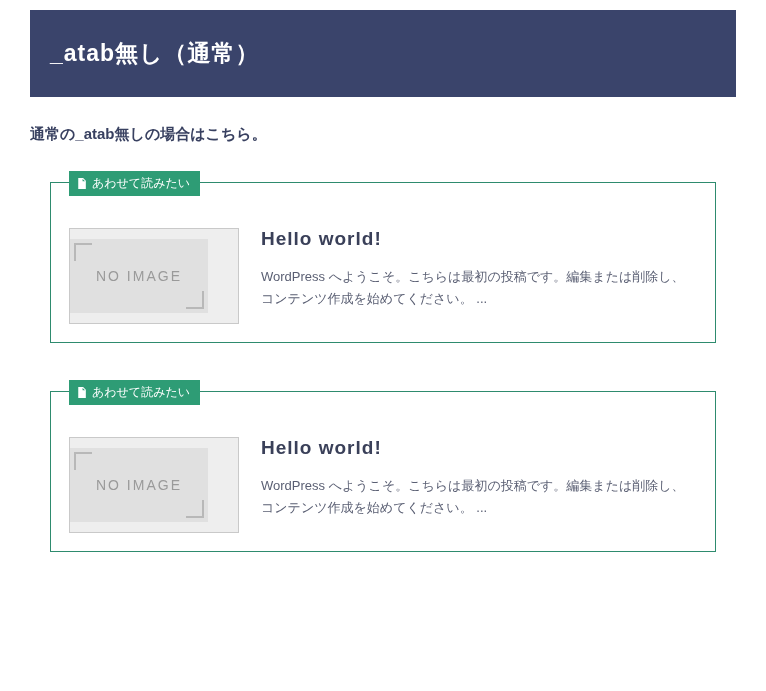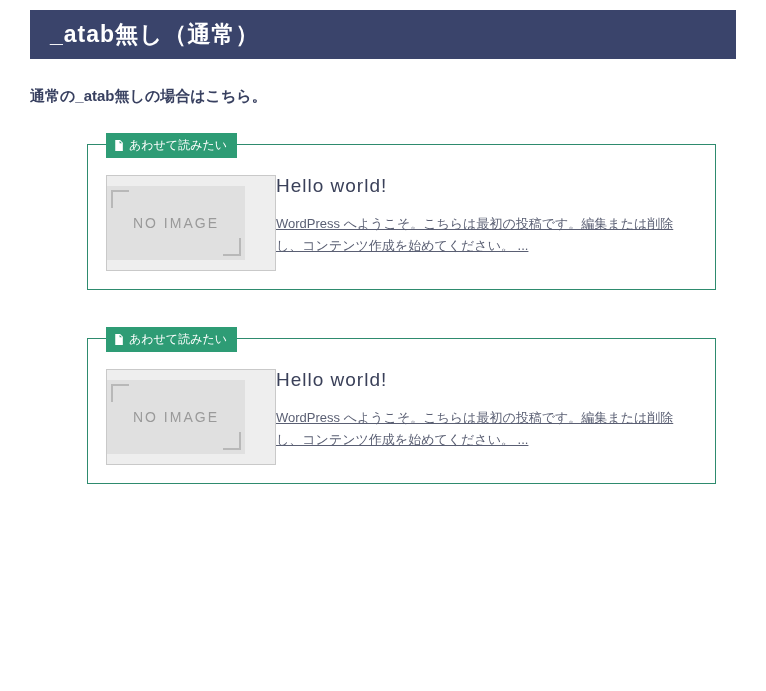--- a/index.html
+++ b/index.html
@@ -11,40 +11,40 @@
     padding: 0;
   }
   .container {
     padding: 10px 30px 20px 30px;
   }
   .section-heading {
     background: #3a446b;
     color: #ffffff;
     font-size: 23px;
     font-weight: 600;
-    padding: 9px 20px;
+    padding: 28px 20px;
     margin-bottom: 28px;
     letter-spacing: 1px;
   }
   .section-text {
     color: #384060;
     font-size: 15px;
     margin-bottom: 38px;
     font-weight: bold;
   }
   .card-wrapper {
     padding: 0 20px;
     margin-bottom: 48px;
   }
   .card {
     position: relative;
     border: 1px solid #2e8b6e;
-    padding: 30px 18px 18px 18px;
+    padding: 45px 18px 18px 18px;
     display: flex;
-    margin-left: 37px;
+    gap: 22px;
   }
   .badge {
     position: absolute;
     top: -12px;
     left: 18px;
     background: #2e9c75;
     color: #ffffff;
     font-size: 12px;
     padding: 4px 10px 4px 6px;
     display: flex;
@@ -94,27 +94,26 @@
   .thumb-corner.tl { top: 4px; left: 4px; border-right: none; border-bottom: none; }
   .thumb-corner.br { bottom: 4px; right: 4px; border-left: none; border-top: none; }
   .card-body {
     flex: 1;
   }
   .card-title {
     font-size: 19px;
     color: #3a4059;
     letter-spacing: 1px;
     margin-bottom: 16px;
-    font-weight: 400;
+    font-weight: 700;
   }
   .card-excerpt {
     font-size: 13px;
     color: #5a5f73;
     line-height: 1.7;
-    text-decoration: underline;
   }
 </style>
 </head>
 <body>
 
 <div class="container">
 
   <div class="section-heading">_atab無し（通常）</div>
   <p class="section-text">通常の_atab無しの場合はこちら。</p>
 

